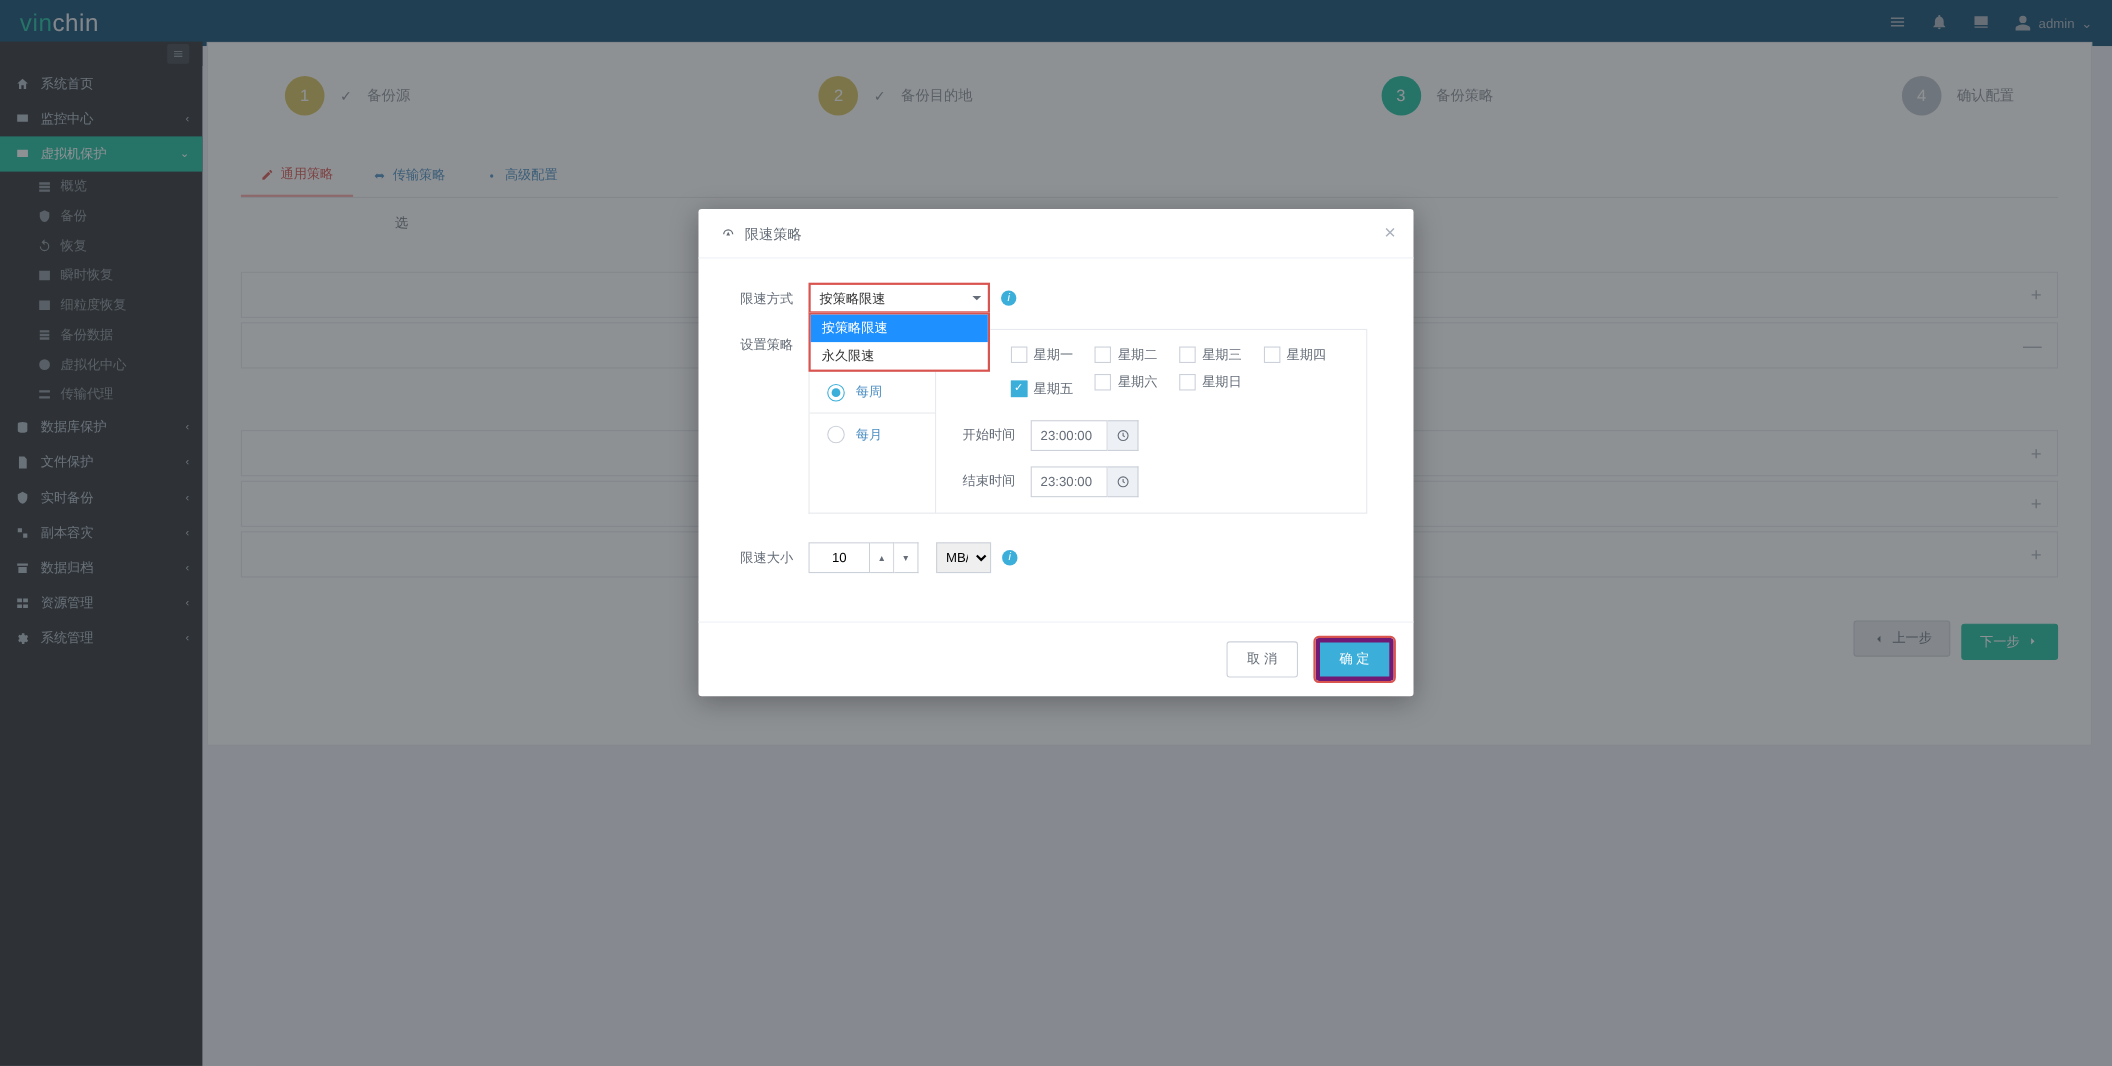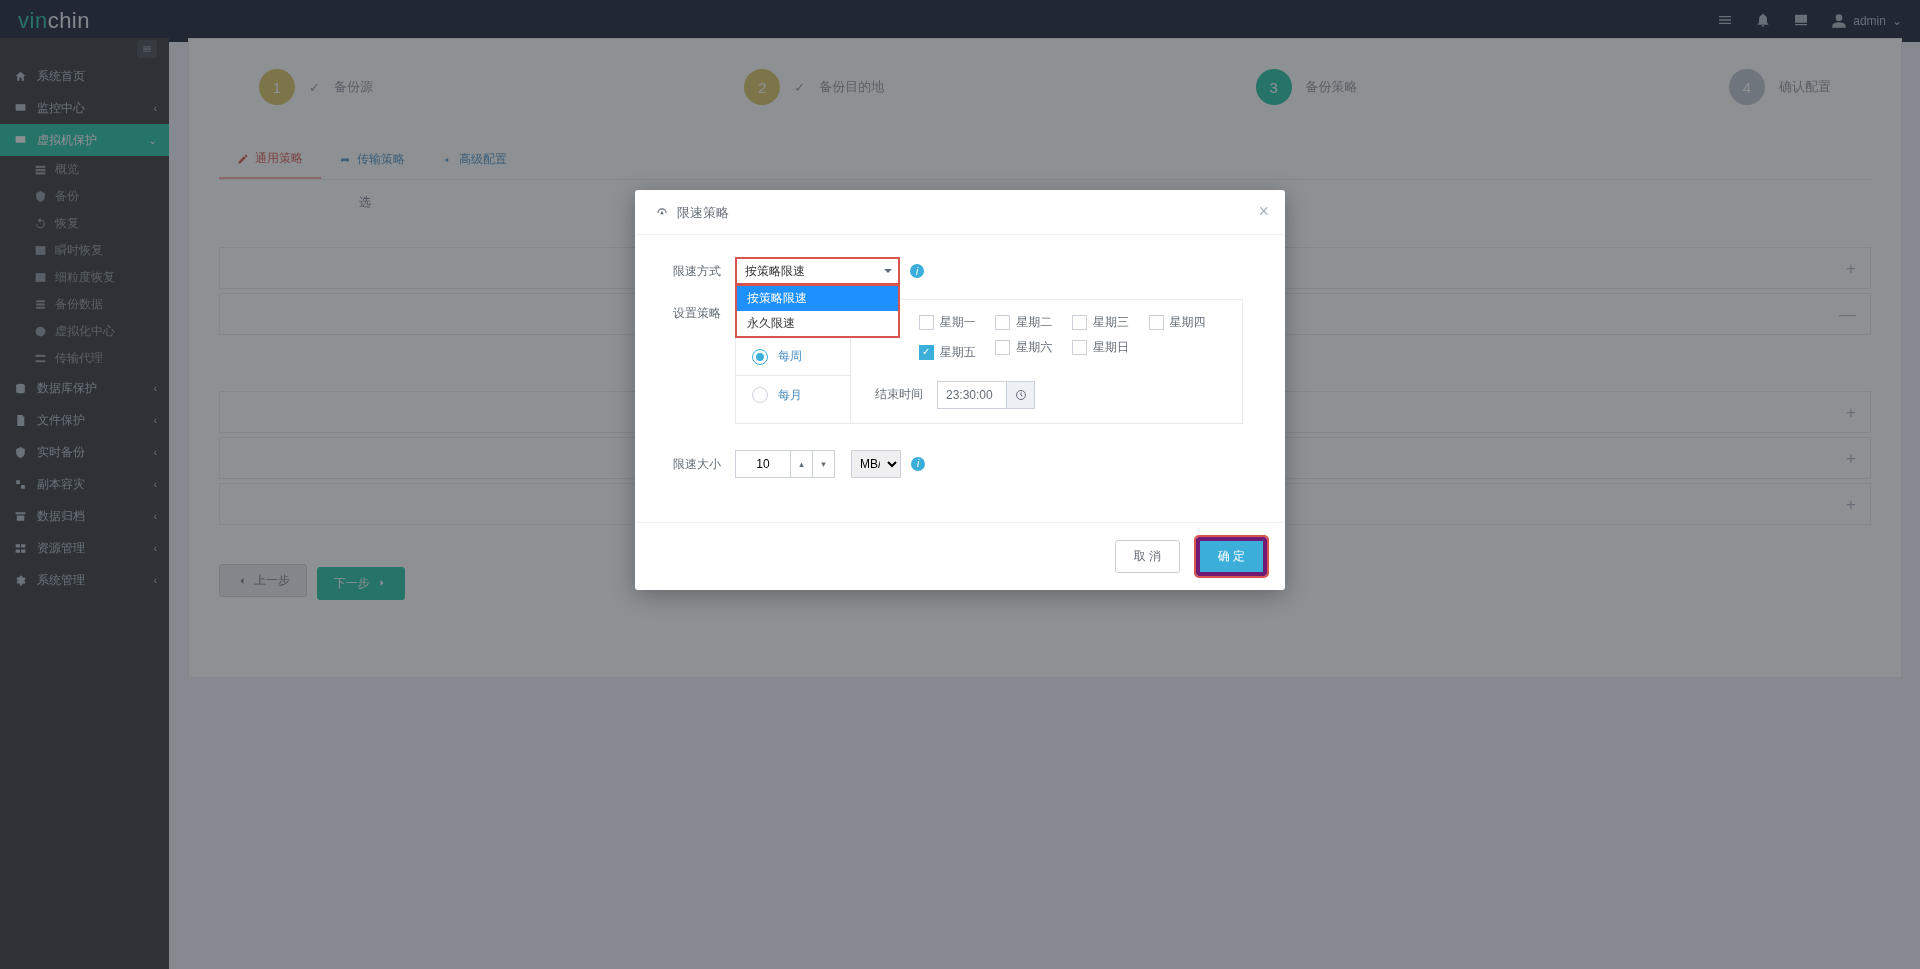--- a/index.html
+++ b/index.html
@@ -1,28 +1,28 @@
 <!DOCTYPE html>
 <html><head>
 <meta charset="utf-8">
 <style>
 * { margin: 0; padding: 0; box-sizing: border-box; font-family: "Microsoft YaHei", Arial, sans-serif; }
 body { background: #edf0f5; font-size: 13px; color: #333; overflow: hidden; }
 
 
-.topbar { height: 42px; background: #0f172a; display: flex; align-items: center; justify-content: space-between; padding: 0 18px; color: #aab2bd; }
+.topbar { height: 42px; background: #0c4a6e; display: flex; align-items: center; justify-content: space-between; padding: 0 18px; color: #aab2bd; }
 .topbar-left { display: flex; align-items: center; }
 .logo { font-size: 22px; font-weight: 300; color: #e6e9ed; letter-spacing: 0.5px; }
 .logo .vin-v { color: #1abc9c; }
 .topbar-right { display: flex; align-items: center; gap: 22px; }
 .topbar-right svg { width: 16px; height: 16px; fill: #aab2bd; }
 .user-block { display: flex; align-items: center; gap: 6px; font-size: 12px; }
 
 
-.sidebar { position: absolute; top: 38px; left: 0; bottom: 0; width: 169px; background: #2a2e31; color: #8a9199; }
+.sidebar { position: absolute; top: 38px; left: 0; bottom: 0; width: 184px; background: #2a2e31; color: #8a9199; }
 .sidebar-toggle { height: 22px; background: #2a2e31; display: flex; justify-content: flex-end; align-items: center; padding-right: 12px; }
 .sidebar-toggle-btn { width: 20px; height: 18px; background: #3a4147; border-radius: 2px; display: flex; align-items: center; justify-content: center; }
 .nav-item { display: flex; align-items: center; height: 32px; padding: 0 14px; cursor: pointer; position: relative; color: #aeb8c4; font-size: 12px; gap: 10px; }
 .nav-item.active { background: #1abc9c; color: #fff; }
 .nav-item .chev { position: absolute; right: 12px; font-size: 10px; }
 .nav-sub { padding-left: 34px; height: 27px; display: flex; align-items: center; font-size: 12px; color: #8a9199; cursor: pointer; gap: 8px; }
 .nav-sub svg, .nav-item svg { width: 13px; height: 13px; fill: currentColor; flex-shrink: 0; }
 
 
 .main { position: absolute; top: 38px; left: 170px; right: 0; bottom: 0; padding: 0 18px 18px; overflow: auto; }
@@ -47,21 +47,21 @@
 .tab svg { width: 12px; height: 12px; fill: currentColor; }
 
 .placeholder-row { margin-left: 140px; margin-top: 14px; color: #656d78; font-size: 12px; }
 
 
 .accordion { margin-top: 10px; }
 .acc-item { border: 1px solid #e6e9ed; height: 42px; margin-bottom: 4px; position: relative; }
 .acc-item .sign { position: absolute; right: 14px; top: 11px; font-size: 17px; color: #aab2bd; }
 
 
-.wiz-footer { text-align: left; padding-top: 35px; }
+.wiz-footer { text-align: right; padding-top: 35px; }
 .wiz-btn { display: inline-flex; align-items: center; gap: 6px; padding: 7px 16px; border-radius: 3px; font-size: 12px; cursor: pointer; border: 1px solid #ccd1d9; background: #e6e9ed; color: #656d78; }
 .wiz-btn.next { background: #1abc9c; border-color: #1abc9c; color: #fff; margin-left: 6px; }
 .wiz-btn svg { width: 12px; height: 12px; fill: currentColor; }
 
 
 .overlay { position: fixed; inset: 0; background: rgba(50,55,60,0.55); display: flex; align-items: flex-start; justify-content: center; padding-top: 190px; }
 .modal { width: 650px; background: #fff; border-radius: 3px; box-shadow: 0 5px 25px rgba(0,0,0,0.3); }
 .modal-head { padding: 14px 20px 12px; border-bottom: 1px solid #eef1f5; display: flex; align-items: center; gap: 8px; position: relative; }
 .modal-head svg { width: 14px; height: 14px; fill: #656d78; }
 .modal-title { font-size: 13px; color: #656d78; }
@@ -438,20 +438,32 @@
                       <span>星期六</span>
                     </label>
                   <label class="chk">
                       <span class="chk-box"></span>
                       <span>星期日</span>
                     </label>
                 </div>
               </div>
 
               <div class="time-row">
+                <span class="tl">开始时间</span>
+                <div class="time-input-group">
+                  <input class="time-input" value="23:00:00" style="">
+                  <span class="time-addon">
+                      <svg viewBox="0 0 24 24">
+                        <circle cx="12" cy="12" r="9" fill="none" stroke="#656d78" stroke-width="2"></circle>
+                        <path d="M12 7v5l3 2" stroke="#656d78" stroke-width="2" fill="none"></path>
+                      </svg>
+                    </span>
+                </div>
+              </div>
+              <div class="time-row">
                 <span class="tl">结束时间</span>
                 <div class="time-input-group">
                   <input class="time-input" value="23:30:00" style="">
                   <span class="time-addon">
                       <svg viewBox="0 0 24 24">
                         <circle cx="12" cy="12" r="9" fill="none" stroke="#656d78" stroke-width="2"></circle>
                         <path d="M12 7v5l3 2" stroke="#656d78" stroke-width="2" fill="none"></path>
                       </svg>
                     </span>
                 </div>

